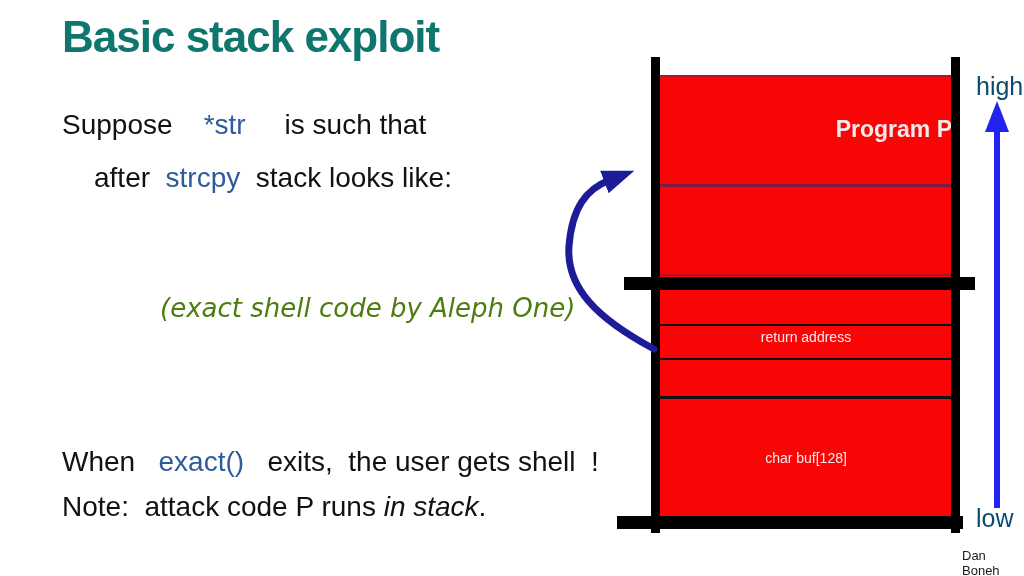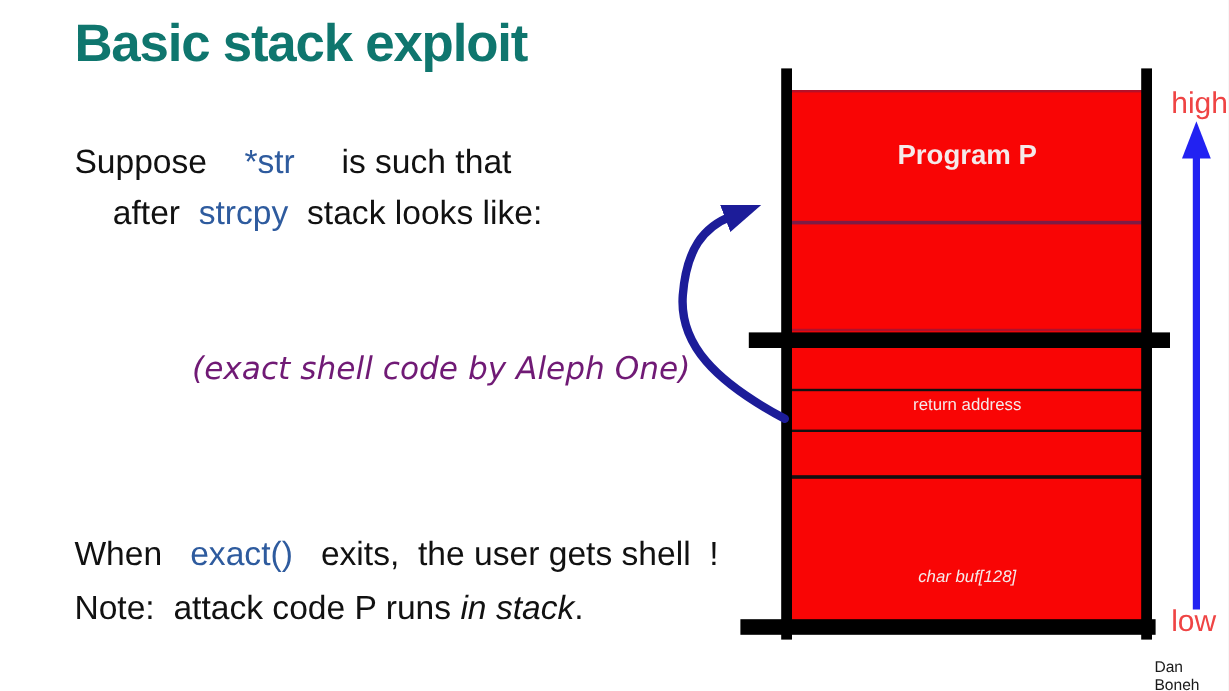--- a/index.html
+++ b/index.html
@@ -4,63 +4,63 @@
 <style>
   html,body{margin:0;padding:0;background:#e8e8e8;}
   .slide{
     position:relative;width:1024px;height:576px;background:#ffffff;
     font-family:"Liberation Sans",sans-serif;overflow:hidden;margin:0 auto;
   }
   .abs{position:absolute;}
   .t{white-space:pre;margin:0;font-size:28px;color:#111;line-height:1.2;}
   .blue{color:#2e5b9e;}
   .navy{color:#23298f;}
-  .gray-note{color:#701a75;font-family:"DejaVu Sans",sans-serif;font-style:italic;font-size:26px;}
+  .gray-note{color:#4d7c0f;font-family:"DejaVu Sans",sans-serif;font-style:italic;font-size:26px;}
   .title{font-size:44px;font-weight:bold;color:#0f766e;letter-spacing:-1px;white-space:pre;margin:0;}
   .credit{font-size:13px;color:#1a1a1a;}
   
   .red-fill{background:#f90505;left:660px;top:75px;width:292px;height:443px;}
   .vbar{background:#000;width:9px;top:57px;height:476px;}
   .hbar{background:#000;height:13px;}
   .divider{left:660px;width:292px;}
   .cell-label{left:660px;width:292px;text-align:center;color:#f5eaea;font-size:14px;white-space:pre;}
-  .axis-label{font-size:25px;color:#ef4444;white-space:pre;}
+  .axis-label{font-size:25px;color:#0c4a6e;white-space:pre;}
   svg{display:block;}
 </style>
 </head>
 <body>
 
 <div class="slide">
 
   <h1 class="abs title" style="left:62px;top:12px;">Basic stack exploit</h1>
 
-  <p class="t abs" style="left:62px;top:118px;"><span>Suppose    </span><span class="blue">*str</span><span>     is such that</span></p>
+  <p class="t abs" style="left:62px;top:108px;"><span>Suppose    </span><span class="blue">*str</span><span>     is such that</span></p>
 
   <p class="t abs" style="left:94px;top:161px;"><span>after  </span><span class="blue">strcpy</span><span>  stack looks like:</span></p>
 
 
   <p class="t abs gray-note" style="left:160px;top:293px;">(exact shell code by Aleph One)</p>
 
   <p class="t abs" style="left:62px;top:445px;"><span>When   </span><span class="blue">exact()</span><span>   exits,  the user gets shell  !</span></p>
 
   <p class="t abs" style="left:62px;top:490px;"><span>Note:  attack code P runs </span><em>in stack</em><span>.</span></p>
 
   <div class="abs red-fill"></div>
 
   <div class="abs divider" style="top:75px;height:2px;background:rgba(125,27,69,.55);"></div>
   <div class="abs divider" style="top:184px;height:3px;background:#7d1b45;"></div>
   <div class="abs divider" style="top:274px;height:2px;background:rgba(125,27,69,.6);"></div>
 
   <div class="abs divider" style="top:324px;height:2px;background:#111;"></div>
   <div class="abs divider" style="top:358px;height:2px;background:#111;"></div>
   <div class="abs divider" style="top:396px;height:3px;background:#111;"></div>
 
-  <div class="abs cell-label" style="top:116px;font-weight:bold;font-size:23px;">Program P</div>
+  <div class="abs cell-label" style="top:116px;font-weight:bold;font-size:23px;text-align:right;">Program P</div>
   <div class="abs cell-label" style="top:329px;">return address</div>
-  <div class="abs cell-label" style="top:472px;font-style:italic;">char buf[128]</div>
+  <div class="abs cell-label" style="top:450px;">char buf[128]</div>
 
   <div class="abs vbar" style="left:651px;"></div>
   <div class="abs vbar" style="left:951px;"></div>
 
   <div class="abs hbar" style="left:624px;top:277px;width:351px;"></div>
   <div class="abs hbar" style="left:617px;top:516px;width:346px;"></div>
 
   <svg class="abs" style="left:540px;top:150px;" width="140" height="220" viewBox="540 150 140 220">
     <defs>
       <marker id="navyhead" markerUnits="userSpaceOnUse" markerWidth="34" markerHeight="28" refX="6" refY="14" orient="auto">

